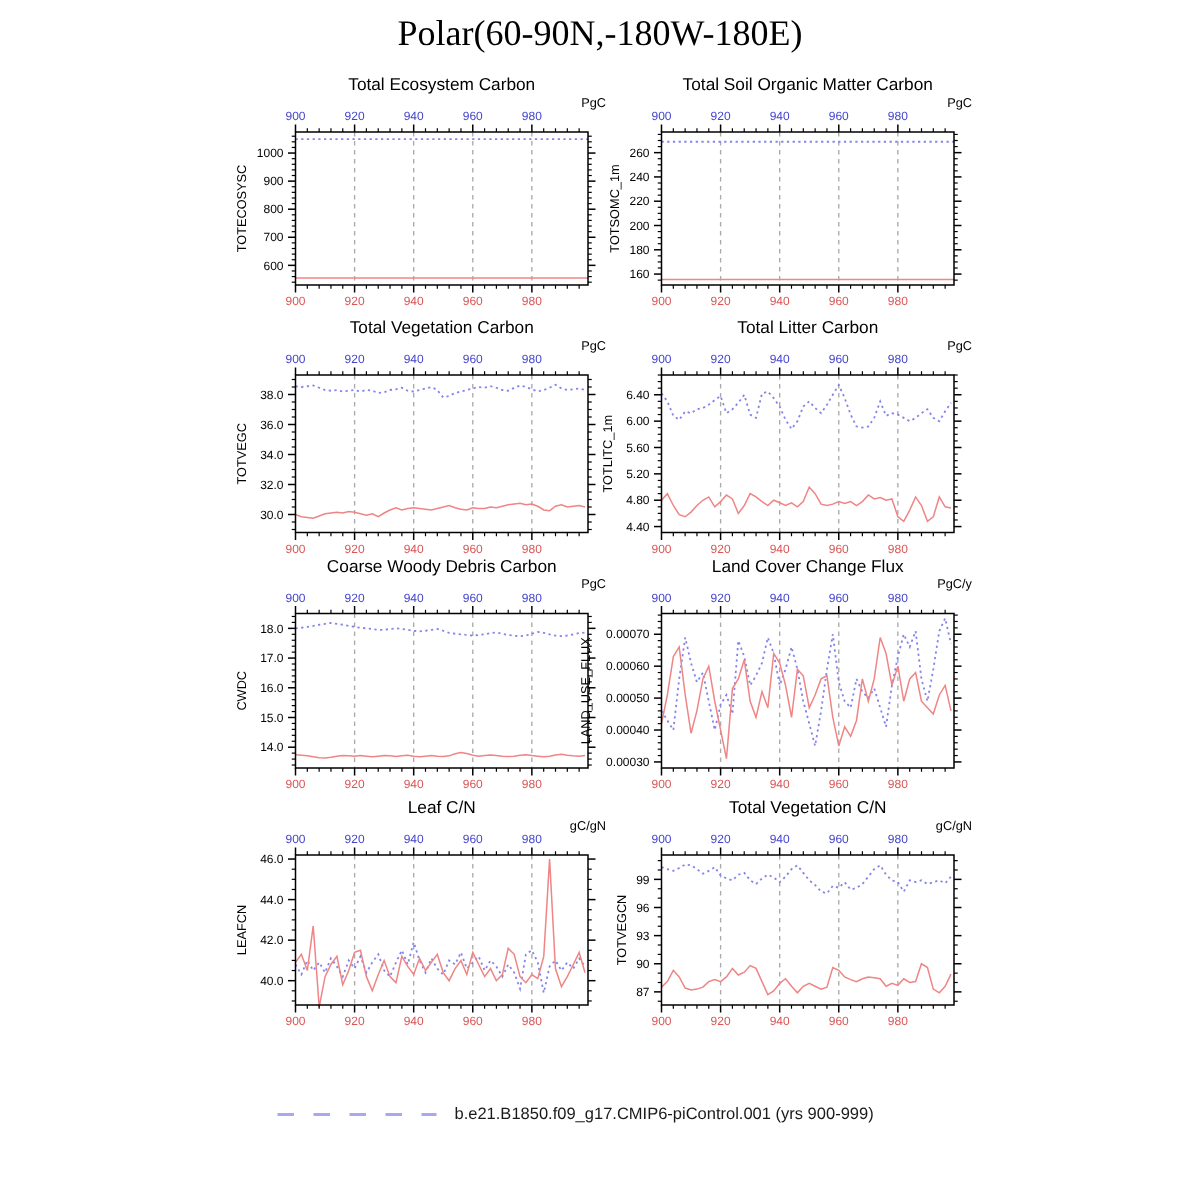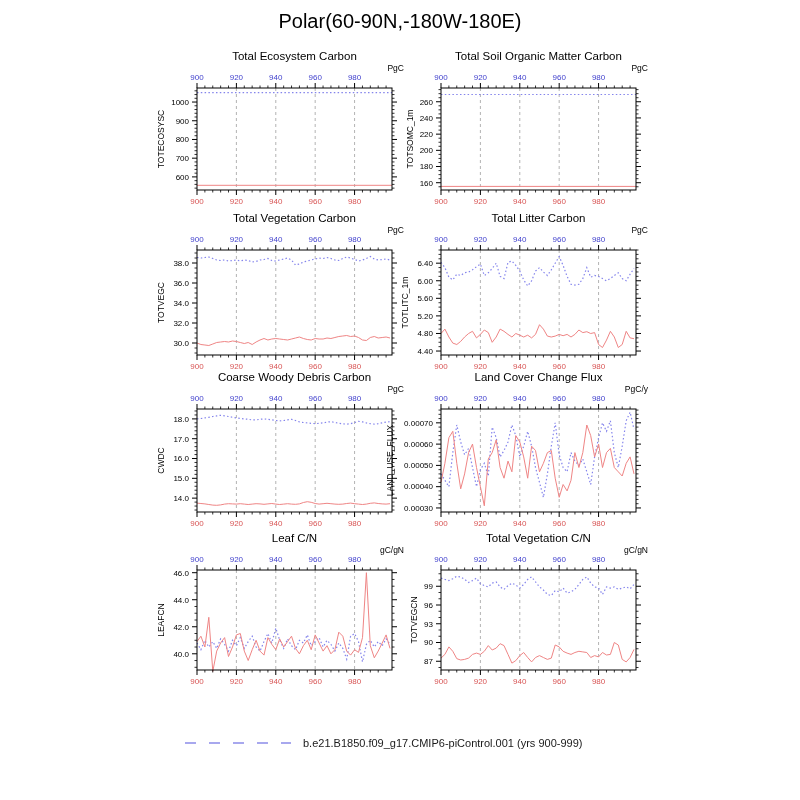--- a/index.html
+++ b/index.html
@@ -1,19 +1,19 @@
 <!DOCTYPE html>
 <html><head>
 <meta charset="utf-8">
 <style>
   html,body{margin:0;padding:0;background:#ffffff;}
   body{width:800px;height:800px;position:relative;overflow:hidden;
        font-family:"Liberation Sans",sans-serif;-webkit-font-smoothing:antialiased;}
   .main-title{position:absolute;top:10px;left:0;width:800px;text-align:center;
-       font-size:20px;color:#000;}
+       font-size:24px;color:#000;font-family:Liberation Serif, serif;}
   #charts{position:absolute;top:0;left:0;width:800px;height:800px;}
   #charts svg{position:absolute;overflow:visible;}
   .legend{position:absolute;left:183px;top:733px;}
   .legend-row{display:flex;align-items:center;height:19px;margin-bottom:14px;}
   .legend-row svg{display:block;}
   .legend-label{font-size:11px;color:#1a1a1a;margin-left:10px;white-space:nowrap;}
 </style>
 </head>
 <body>
 

